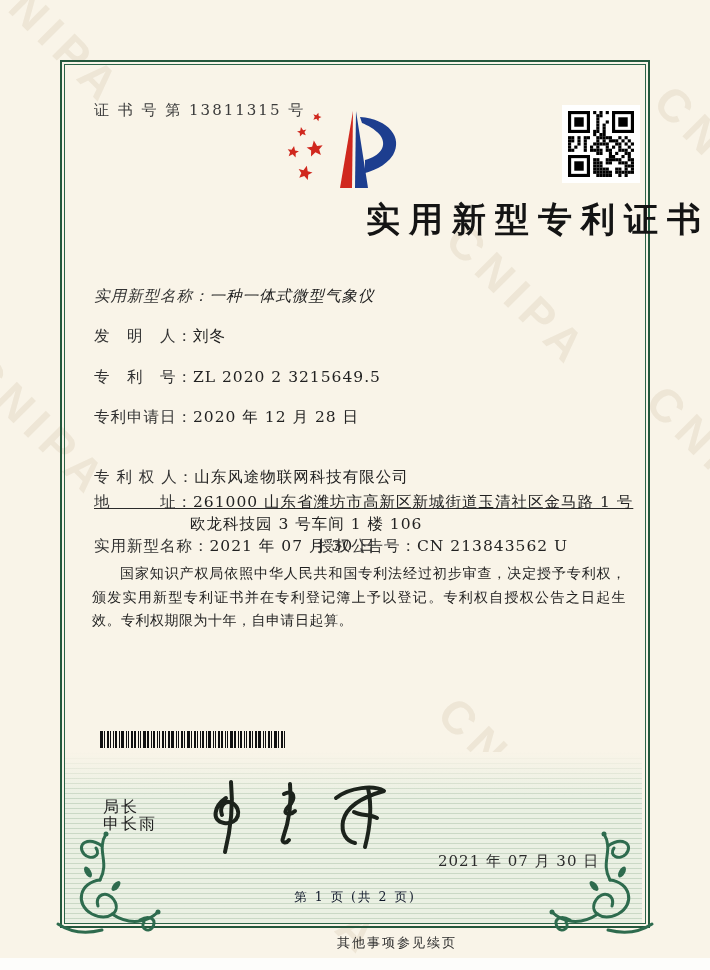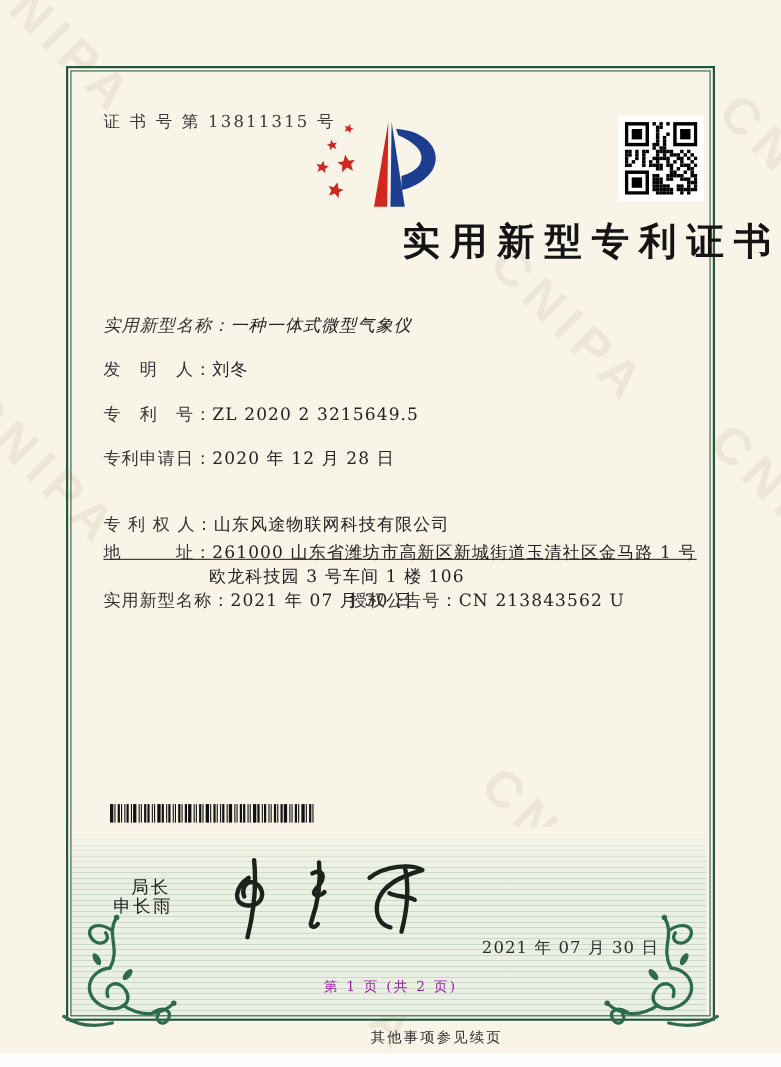--- a/index.html
+++ b/index.html
@@ -59,21 +59,21 @@
   .paras p{margin:0;text-indent:2em;}
   .barcode{left:100px;top:731px;z-index:5;}
   .sig-label{
     left:103px;z-index:5;font-family:"Liberation Sans","DejaVu Sans",sans-serif;
     font-size:16px;letter-spacing:2px;color:#222;
   }
   .signature-svg{left:196px;top:776px;z-index:5;}
   .sign-date{left:438px;top:852px;font-size:15px;letter-spacing:1px;z-index:5;}
   .page-info{
     left:0;top:889px;width:710px;text-align:center;
-    font-size:12.5px;letter-spacing:2px;z-index:5;color:#a21caf;
+    font-size:12.5px;letter-spacing:2px;z-index:5;color:#0f172a;
   }
   .flourish{z-index:6;}
   .footer-note{
     left:0;top:934px;width:710px;text-align:center;
     font-size:13px;letter-spacing:2px;color:#2e2e2e;z-index:5;padding-left:42px;
   }
   .bottom-strip{left:0;top:958px;width:710px;height:12px;background:#fdfdfb;z-index:7;}
 </style>
 </head>
 <body>
@@ -285,20 +285,21 @@
   <span class="val">欧龙科技园 3 号车间 1 楼 106</span>
 </div>
 <div class="abs row" style="top:536px;">
   <span class="lab">实用新型名称：</span><span class="val">2021 年 07 月 30 日</span>
 </div>
 <div class="abs row" style="top:536px;left:318px;">
   <span class="lab">授权公告号：</span><span class="val">CN 213843562 U</span>
 </div>
 
 <div class="abs paras">
+  <p>国家知识产权局依照中华人民共和国专利法经过初步审查，决定授予专利权，颁发实用新型专利证书并在专利登记簿上予以登记。专利权自授权公告之日起生效。专利权期限为十年，自申请日起算。</p>
 </div>
 
 <svg class="abs barcode" id="barcode-svg" width="190" height="17" viewBox="0 0 190 17">
     <rect x="0" y="0" width="3" height="17" fill="#111"></rect>
     <rect x="4" y="0" width="1" height="17" fill="#111"></rect>
     <rect x="7" y="0" width="2" height="17" fill="#111"></rect>
     <rect x="10" y="0" width="1" height="17" fill="#111"></rect>
     <rect x="13" y="0" width="1" height="17" fill="#111"></rect>
     <rect x="15" y="0" width="2" height="17" fill="#111"></rect>
     <rect x="19" y="0" width="1" height="17" fill="#111"></rect>
@@ -350,21 +351,21 @@
     <rect x="163" y="0" width="1" height="17" fill="#111"></rect>
     <rect x="165" y="0" width="1" height="17" fill="#111"></rect>
     <rect x="168" y="0" width="2" height="17" fill="#111"></rect>
     <rect x="171" y="0" width="1" height="17" fill="#111"></rect>
     <rect x="174" y="0" width="3" height="17" fill="#111"></rect>
     <rect x="178" y="0" width="1" height="17" fill="#111"></rect>
     <rect x="181" y="0" width="2" height="17" fill="#111"></rect>
     <rect x="184" y="0" width="1" height="17" fill="#111"></rect>
   </svg>
 
-<div class="abs sig-label" style="top:797px;margin-left:16px;">局长</div>
+<div class="abs sig-label" style="top:797px;">局长</div>
 <div class="abs sig-label" style="top:814px;">申长雨</div>
 
 <svg class="abs signature-svg" width="235" height="82" viewBox="0 0 235 82">
   <g stroke="#1c231c" stroke-width="4" fill="none" stroke-linecap="round" stroke-linejoin="round">
     <path d="M30,22 C18,30 15,45 28,47 C43,49 47,33 36,27 C29,23 23,31 26,39"></path>
     <path d="M35,6 C37,26 35,52 29,76"></path>
     <path d="M88,18 C98,13 101,22 92,31 C85,38 94,40 99,35"></path>
     <path d="M94,8 C96,28 92,48 87,62 C85,67 90,68 93,64"></path>
     <path d="M140,22 C154,11 178,9 188,15 C170,20 151,28 147,45 C145,57 150,65 159,67"></path>
     <path d="M172,12 C176,30 174,52 169,71"></path>

